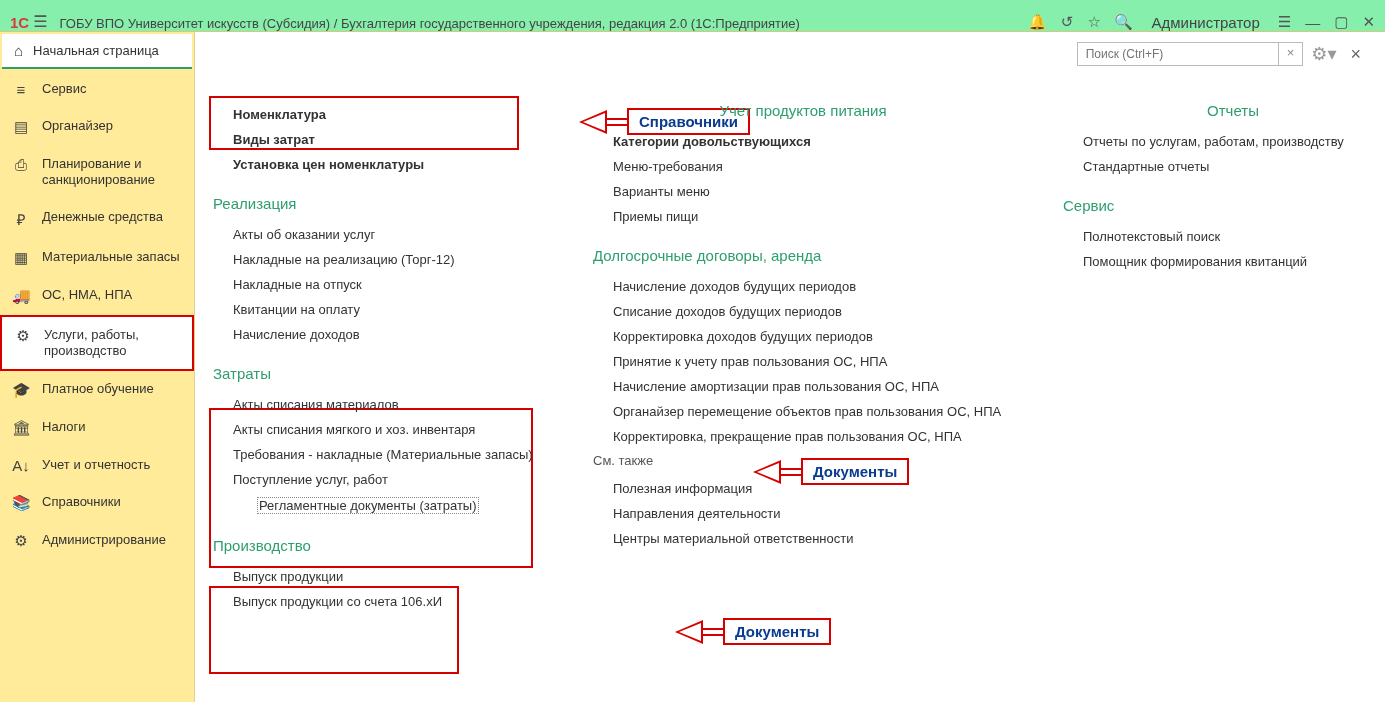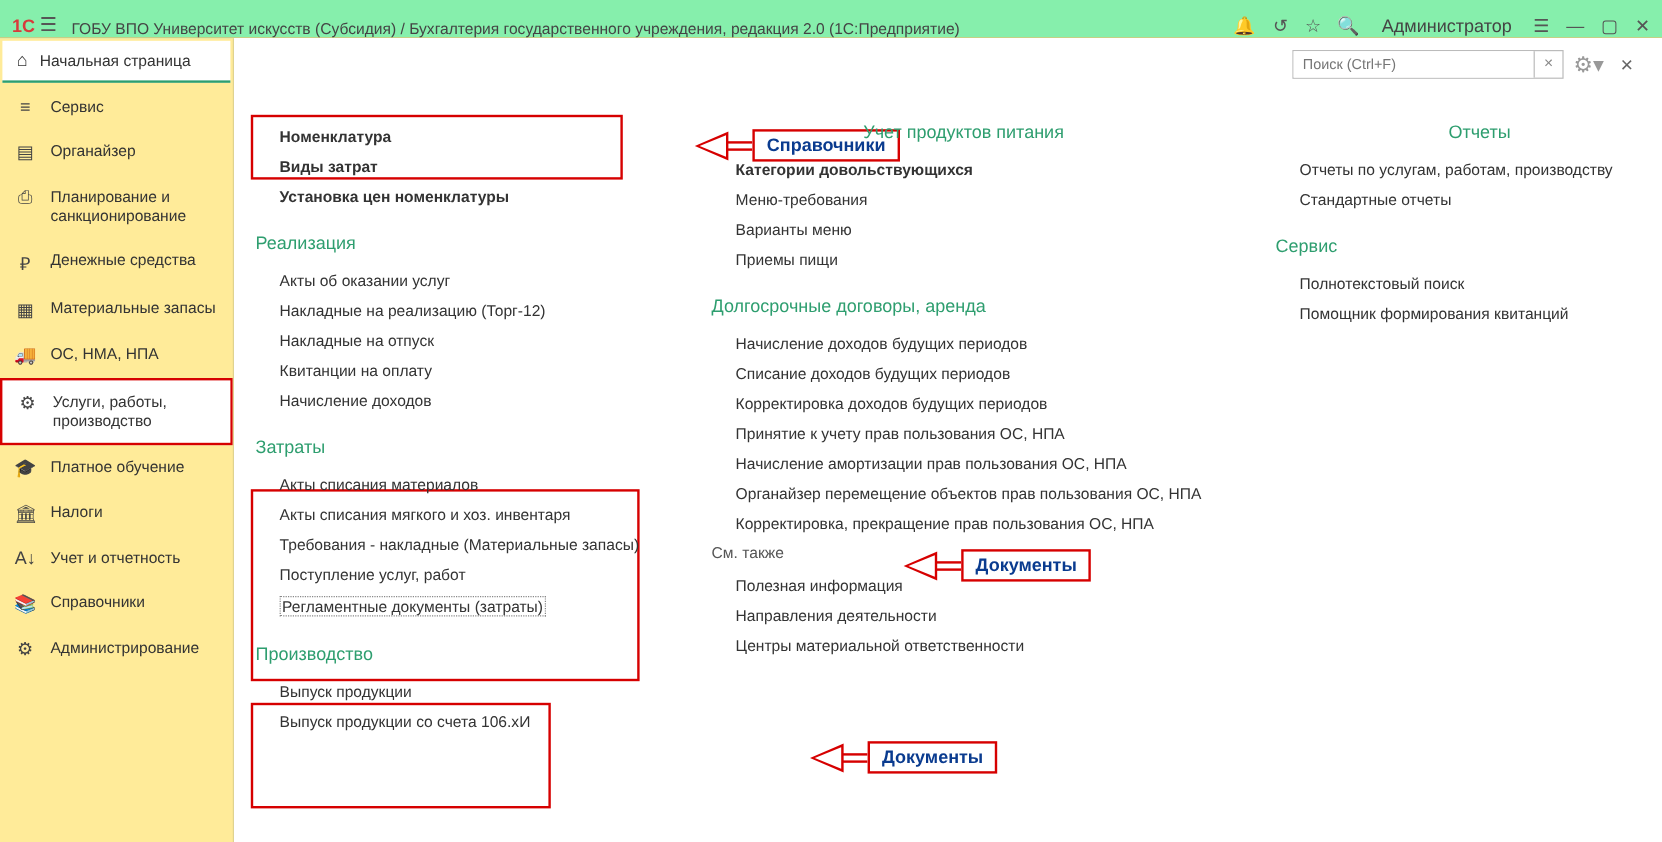--- a/index.html
+++ b/index.html
@@ -38,21 +38,21 @@
   .columns { display: flex; gap: 50px; margin-top: 58px; position: relative; }
   .col { flex: 0 0 auto; }
   .col1 { width: 330px; position: relative; }
   .col2 { width: 420px; position: relative; }
   .col3 { width: 340px; }
   
   .group-title { color: #2e9e6f; font-size: 15px; margin-bottom: 10px; margin-top: 18px; }
   .group-title:first-child { margin-top: 0; text-align: center; }
   .link-item { color: #333; padding: 5px 0 5px 20px; cursor: pointer; display: block; }
   .link-item.bold { font-weight: bold; }
-  .link-item .dotted { border: 1px dotted #888; padding: 0 1px; display: inline-block; }
+  .link-item .dotted { border: 1px dotted #888; padding: 0 1px; display: inline-block; margin-left: 24px; }
   .see-also { color: #555; font-size: 13px; margin-top: 4px; margin-bottom: 8px; }
   
   
   .redbox { position: absolute; border: 2px solid #d60000; pointer-events: none; }
   .rb1 { left: -4px; top: -6px; width: 310px; height: 54px; }
   .rb2 { left: -4px; top: 306px; width: 324px; height: 160px; }
   .rb3 { left: -4px; top: 484px; width: 250px; height: 88px; }
   
   
   .callout { position: absolute; display: flex; align-items: center; }

